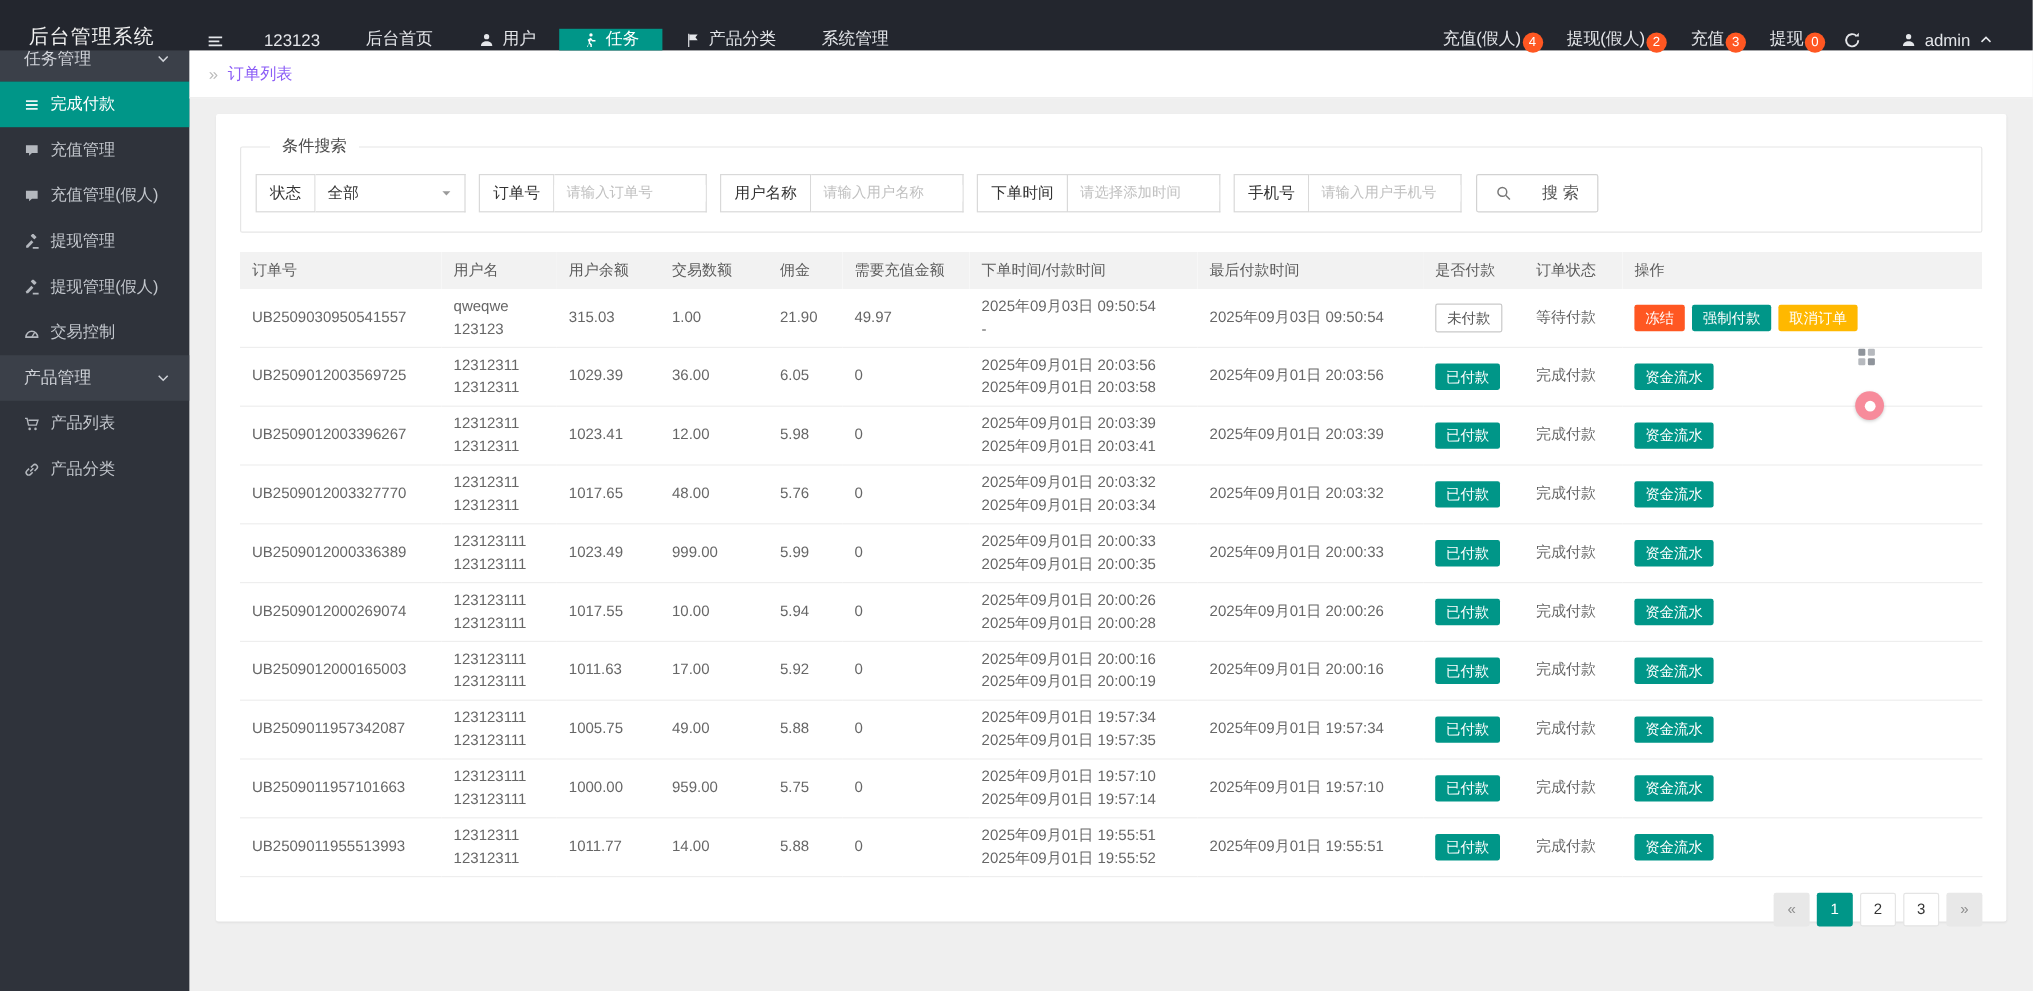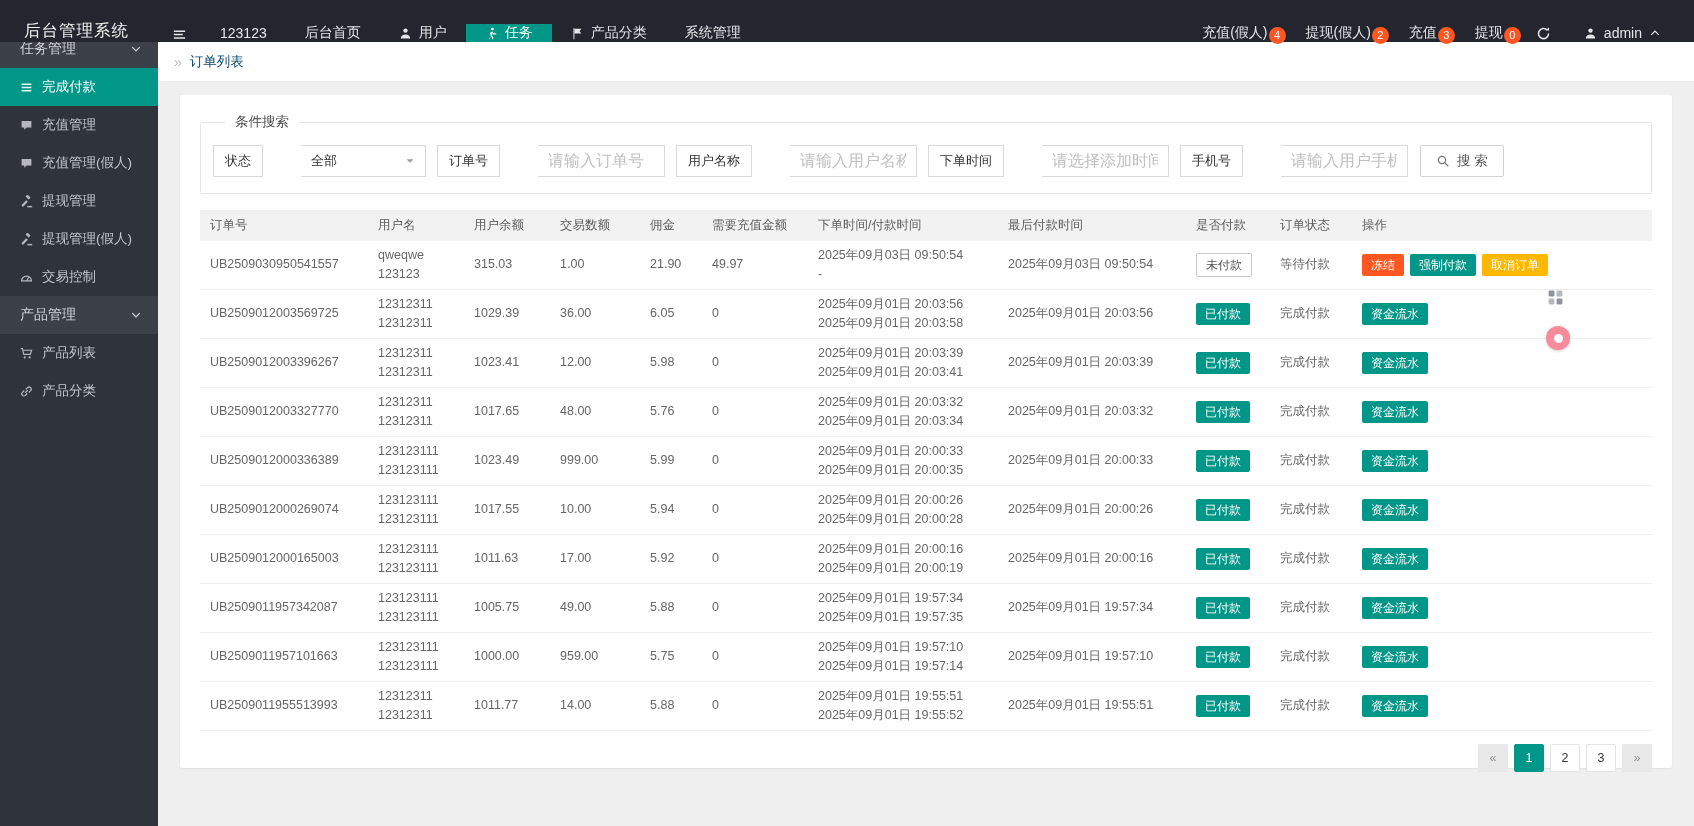--- a/index.html
+++ b/index.html
@@ -21,37 +21,37 @@
   .sidebar { position:absolute; top:30px; left:0; bottom:0; width:158px; background:#2f333b; }
   .side-group-header { height:38px; display:flex; align-items:center; justify-content:space-between; padding:0 16px 0 20px; background:#3b4049; color:#d0d3d9; font-size:14px; cursor:pointer; }
   .side-item { height:38px; display:flex; align-items:center; gap:9px; padding-left:20px; color:#c3c7cd; font-size:13.5px; cursor:pointer; }
   .side-item.active { background:#009688; color:#fff; }
   .side-item .icon { opacity:.9; }
 
   
   .main { position:absolute; top:42px; left:158px; right:0; bottom:0; background:#efefef; }
   .breadcrumb { height:40px; background:#fff; display:flex; align-items:center; gap:8px; padding-left:16px; border-bottom:1px solid #ebebeb; }
   .bc-icon { color:#bcbcbc; font-size:14px; }
-  .bc-label { color:#0c4a6e; font-size:13.5px; }
+  .bc-label { color:#8b5cf6; font-size:13.5px; }
 
   .card { position:absolute; top:53px; left:22px; right:22px; bottom:58px; background:#fff; border-radius:2px; box-shadow:0 1px 2px rgba(0,0,0,.06); padding:14px 8px 0; }
 
   
   .search-fieldset { border:1px solid #e6e6e6; border-radius:2px; margin:4px 12px 16px; padding:14px 12px 16px; }
   .search-fieldset legend { margin-left:12px; padding:0 10px; font-size:13.5px; color:#4a4a4a; }
   .search-row { display:flex; align-items:center; }
   .search-fields { display:flex; gap:11px; }
-  .sgroup { display:flex; height:32px;gap:38px; }
+  .sgroup { display:flex; height:32px; }
   .slabel { display:flex; align-items:center; padding:0 11px; border:1px solid #d9d9d9; background:#fff; font-size:13px; color:#333; white-space:nowrap; }
   .scontrol { display:flex; align-items:center; border:1px solid #d9d9d9; border-left:none; background:#fff; }
-  .scontrol input { border:none; outline:none; width:126px; padding:0 10px; font-size:16px; color:#333; font-family:Liberation Serif, serif; }
+  .scontrol input { border:none; outline:none; width:126px; padding:0 10px; font-size:12px; color:#333; font-family:Liberation Mono, monospace; }
   .scontrol input::placeholder { color:#c0c0c0; }
   .select-box { display:flex; align-items:center; justify-content:space-between; width:124px; padding:0 10px; font-size:13px; color:#333; cursor:pointer; }
   .select-box .icon { color:#9a9a9a; }
-  .search-btn { margin-left:12px; height:32px; display:flex; align-items:center; gap:7px; padding:4px 15px; background:#fff; border:1px solid #d2d2d2; border-radius:2px; color:#555; font-size:13.5px; cursor:pointer; font-family:inherit; }
+  .search-btn { margin-left:12px; height:32px; display:flex; align-items:center; gap:25px; padding:4px 15px; background:#fff; border:1px solid #d2d2d2; border-radius:2px; color:#555; font-size:13.5px; cursor:pointer; font-family:inherit; }
   .search-btn .icon { color:#777; }
 
   
   .table-wrap { margin:0 12px; }
   table { width:100%; border-collapse:collapse; table-layout:fixed; }
   thead th { background:#f2f2f2; color:#5d5d5d; font-weight:400; font-size:12.5px; text-align:left; padding:7px 10px; white-space:nowrap; overflow:hidden; }
   tbody td { border-bottom:1px solid #eee; color:#666; font-size:12.5px; padding:5px 10px; vertical-align:middle; line-height:1.55; height:48px; overflow:hidden; white-space:nowrap; }
   .cell-line { line-height:19px; }
 
   .tag { display:inline-block; padding:3px 9px; border-radius:2px; font-size:12px; line-height:1.4; }

